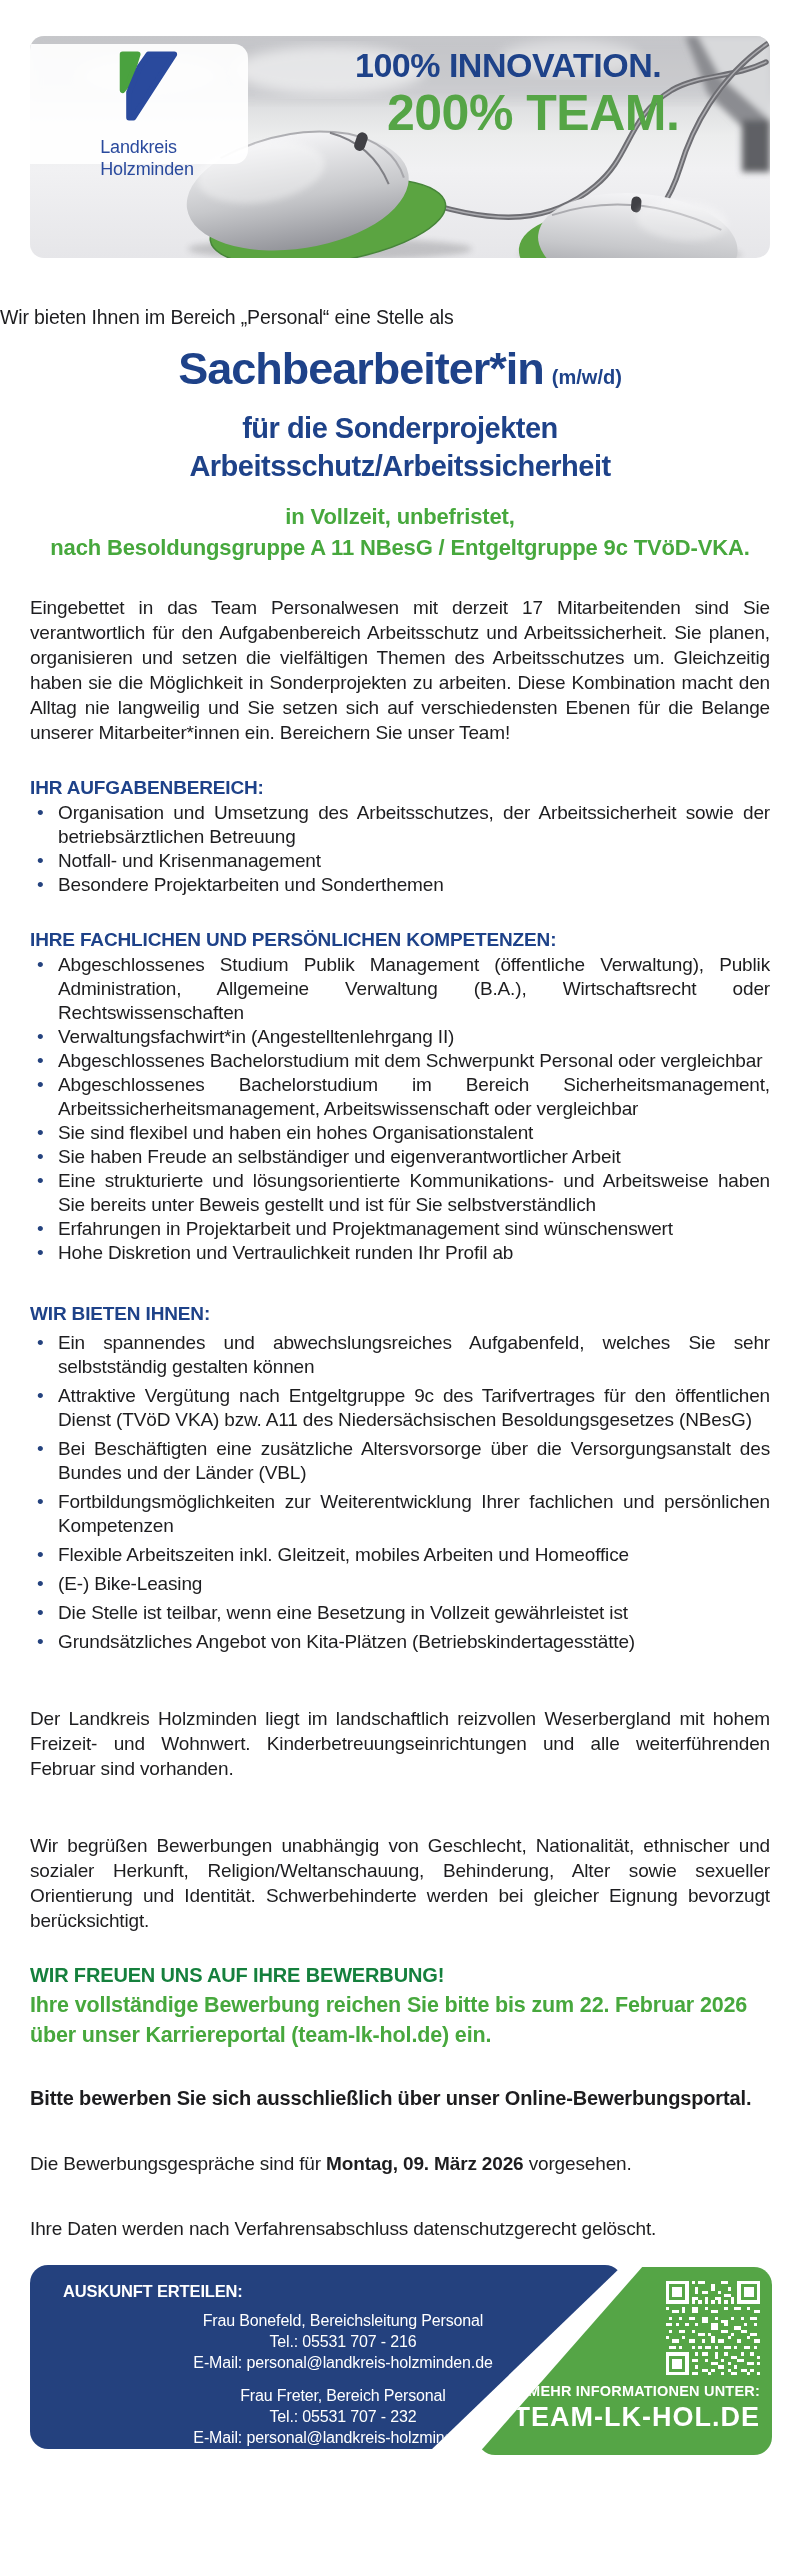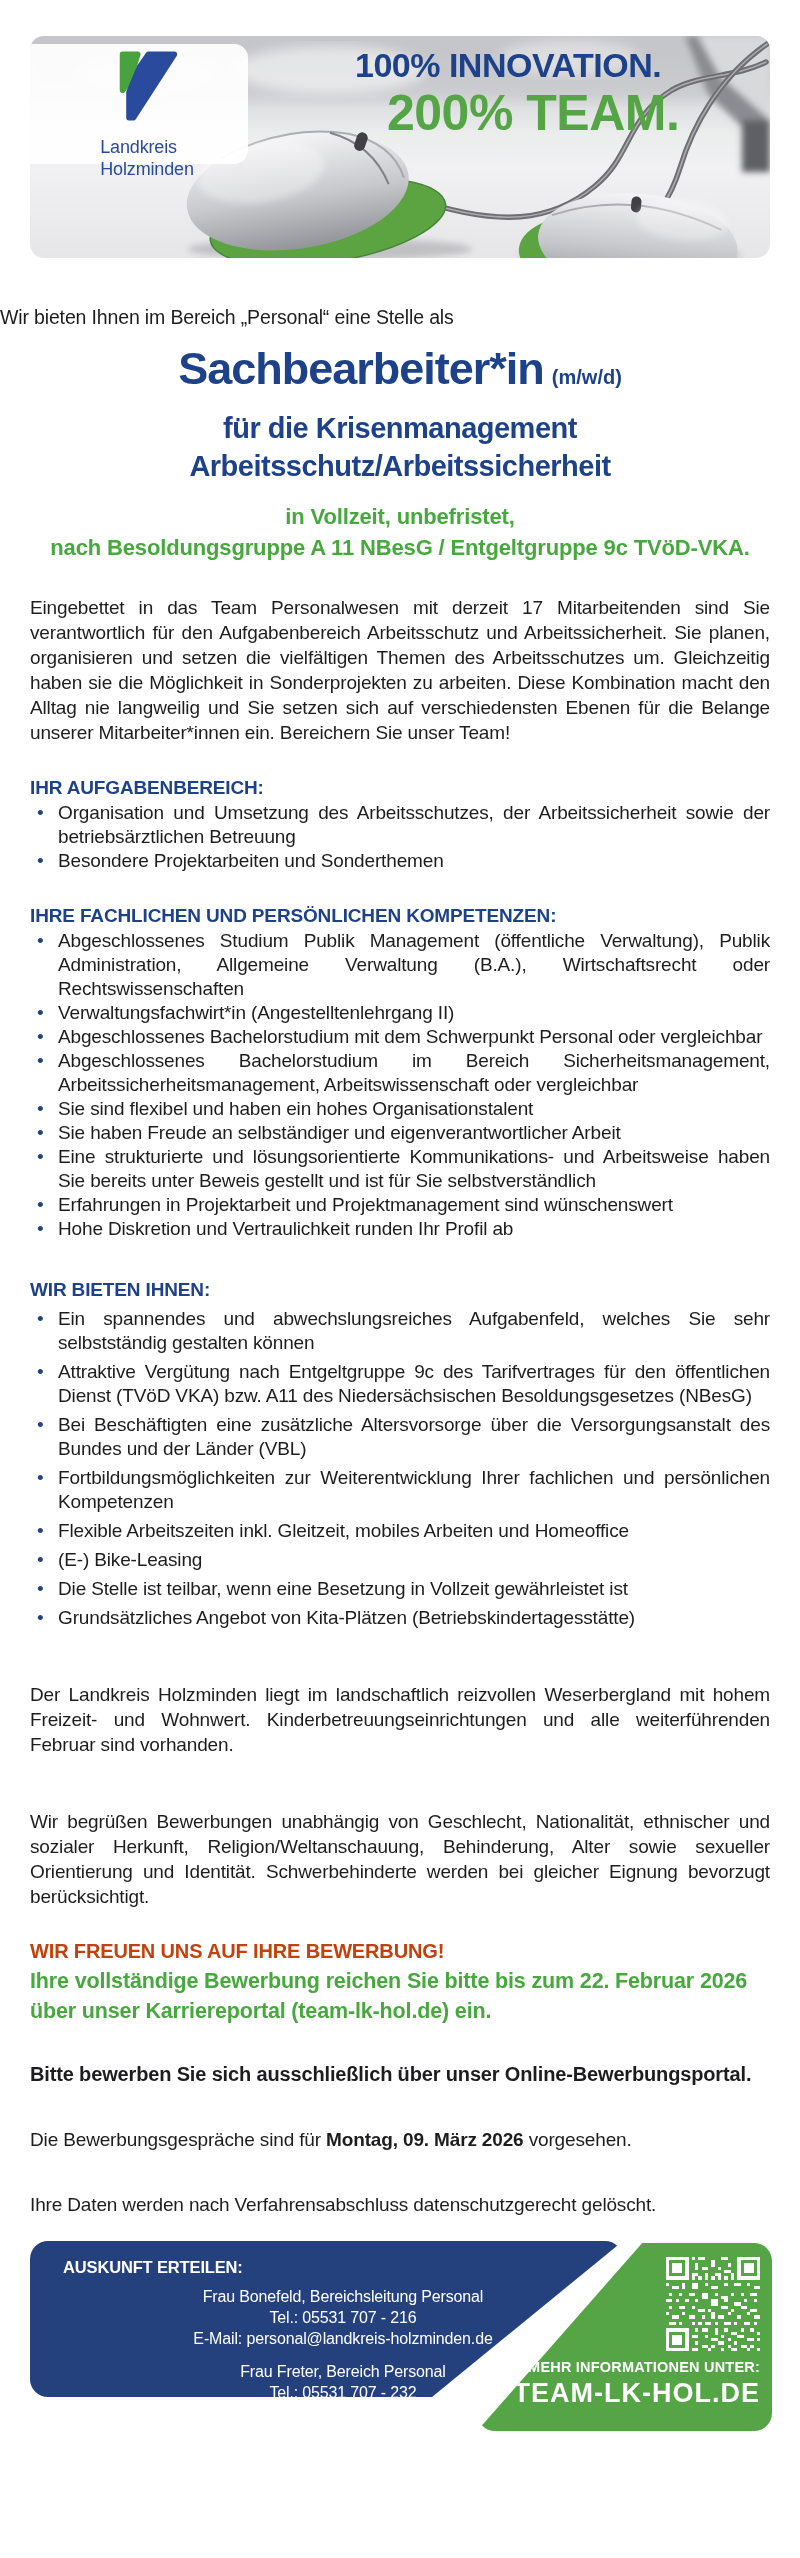--- a/index.html
+++ b/index.html
@@ -33,29 +33,29 @@
   
   .para{margin:28px 30px 0;font-size:19px;line-height:25px;text-align:justify;}
   .section{margin:30px 30px 0;}
   .section-heading{color:#1e4289;font-weight:700;font-size:19px;line-height:25px;}
   ul.bullets{margin:1px 0 0;padding:0;list-style:none;font-size:19px;line-height:24px;text-align:justify;}
   ul.bullets li{position:relative;padding-left:28px;}
   ul.bullets li::before{content:"\2022";position:absolute;left:7px;color:#24427e;}
   ul.bullets.spaced li{margin-top:5px;}
   .gap-lg{margin-top:52px;}
   
-  .apply-heading{margin:30px 30px 0;color:#c2410c;font-weight:700;font-size:20px;line-height:25px;}
+  .apply-heading{margin:30px 30px 0;color:#15803d;font-weight:700;font-size:20px;line-height:25px;}
   .apply-deadline{margin:2px 30px 0;color:#47a83d;font-weight:700;font-size:21.5px;line-height:30px;}
   .apply-portal{margin:36px 30px 0;font-weight:700;font-size:20px;line-height:25px;}
   .apply-interview{margin:40px 30px 0;font-size:19px;line-height:25px;}
   .apply-data{margin:40px 30px 12px;font-size:19px;line-height:25px;}
   
   .footer{position:relative;margin:24px 30px 0;height:190px;}
   .contact-box{
-    position:absolute;left:0;top:0;width:593px;height:156px;background:#24417e;border-radius:18px;
+    position:absolute;left:0;top:0;width:593px;height:184px;background:#24417e;border-radius:18px;
     clip-path:polygon(0 0,100% 0,67.8% 100%,0 100%);
     color:#fff;box-sizing:border-box;padding:17px 0 12px 33px;
   }
   .contact-heading{font-weight:700;font-size:16.5px;margin-bottom:9px;}
   .contact-item{margin-bottom:12px;font-size:16px;line-height:21px;text-align:center;}
   .info-box{
     position:absolute;left:447px;top:2px;width:295px;height:188px;background:#55a546;border-radius:18px;
     clip-path:polygon(56% 0,100% 0,100% 100%,0 100%);
     color:#fff;
   }
@@ -141,36 +141,37 @@
       <div class="tagline1">100% INNOVATION.</div>
       <div class="tagline2">200% TEAM.</div>
     </div>
   </div>
 
   <div class="intro-line">Wir bieten Ihnen im Bereich „Personal“ eine Stelle als</div>
 
   <div class="job-title"><span>Sachbearbeiter*in</span><span class="suffix">(m/w/d)</span></div>
 
   <div class="subtitle">
-    <div>für die Krisenmanagement</div>
+    <div>für die Sonderprojekten</div>
     <div>Arbeitsschutz/Arbeitssicherheit</div>
   </div>
 
   <div class="conditions">
     <div>in Vollzeit, unbefristet,</div>
     <div>nach Besoldungsgruppe A 11 NBesG / Entgeltgruppe 9c TVöD-VKA.</div>
   </div>
 
   <p class="para" style="margin-top:32px">Eingebettet in das Team Personalwesen mit derzeit 17 Mitarbeitenden sind Sie verantwortlich für den Aufgabenbereich Arbeitsschutz und Arbeitssicherheit. Sie planen, organisieren und setzen die vielfältigen Themen des Arbeitsschutzes um. Gleichzeitig haben sie die Möglichkeit in Sonderprojekten zu arbeiten. Diese Kombination macht den Alltag nie langweilig und Sie setzen sich auf verschiedensten Ebenen für die Belange unserer Mitarbeiter*innen ein. Bereichern Sie unser Team!</p>
 
   <div class="section">
     <div class="section-heading">IHR AUFGABENBEREICH:</div>
     <ul class="bullets">
 
     <li>Organisation und Umsetzung des Arbeitsschutzes, der Arbeitssicherheit sowie der betriebsärztlichen Betreuung</li>
+        <li>Notfall- und Krisenmanagement</li>
         <li>Besondere Projektarbeiten und Sonderthemen</li>
       </ul>
   </div>
 
   <div class="section">
     <div class="section-heading">IHRE FACHLICHEN UND PERSÖNLICHEN KOMPETENZEN:</div>
     <ul class="bullets">
 
     <li>Abgeschlossenes Studium Publik Management (öffentliche Verwaltung), Publik Administration, Allgemeine Verwaltung (B.A.), Wirtschaftsrecht oder Rechtswissenschaften</li>
         <li>Verwaltungsfachwirt*in (Angestelltenlehrgang II)</li>

